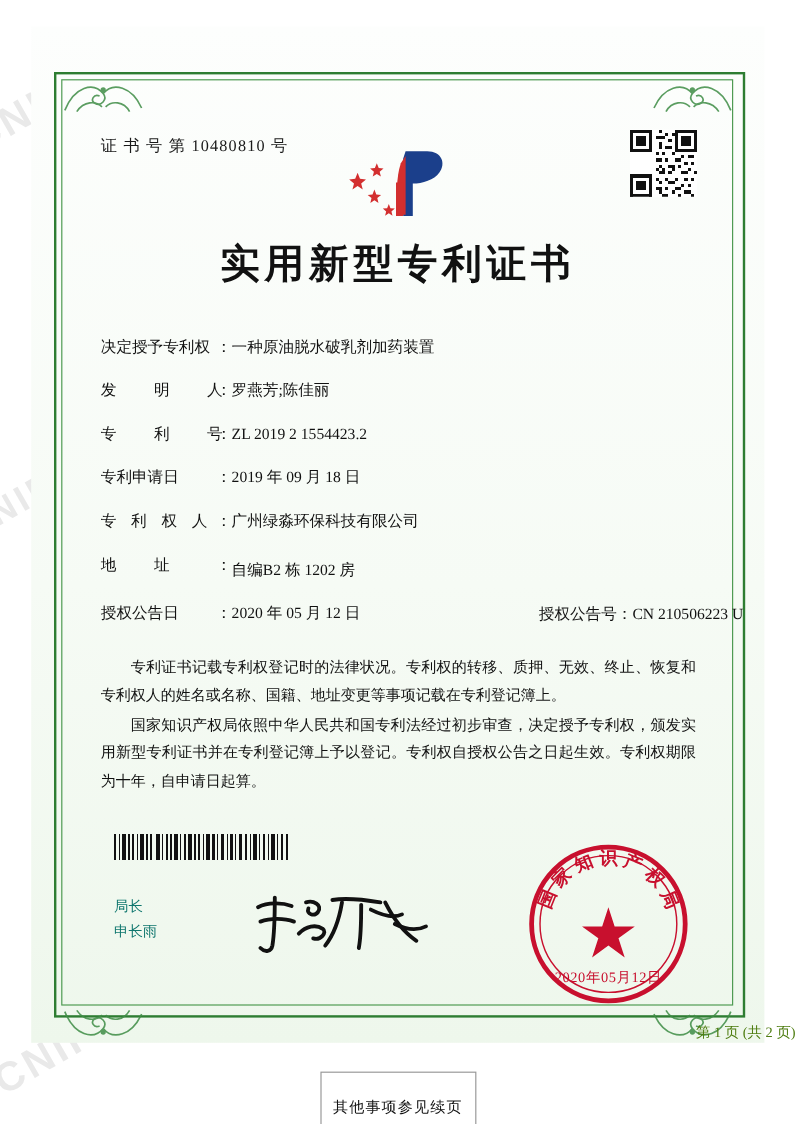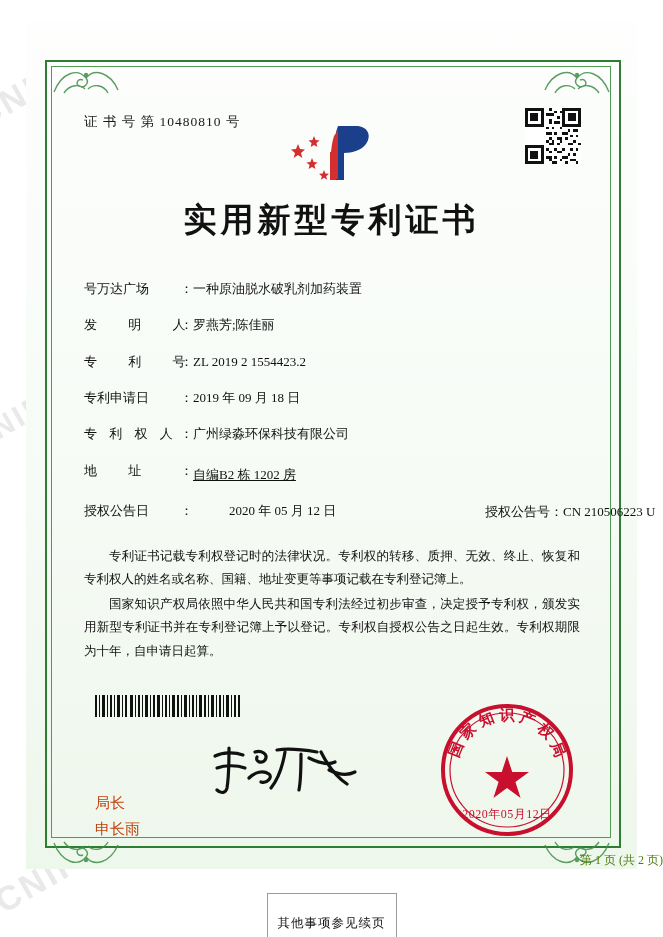--- a/index.html
+++ b/index.html
@@ -107,22 +107,22 @@
   .row .lbl{
     width:96px;
     flex:0 0 96px;
     letter-spacing:0;
     white-space:nowrap;
   }
   .row .lbl.sp4{letter-spacing:4.5px;}
   .row .lbl.sp12{letter-spacing:14px;}
   .row .colon{flex:0 0 12px;}
   .row .val{flex:1;}
-  .val .sub{display:block;margin-top:4px;text-decoration:underline;}
-  .inline-wrap{position:relative;width:100%;margin-left:36px;}
+  .val .sub{display:block;margin-top:4px;}
+  .inline-wrap{position:relative;width:100%;}
   .second-col{position:absolute;left:256px;top:0;white-space:nowrap;}
 
   
   .paras{
     position:absolute;
     left:84px;top:545px;
     width:496px;
     font-size:12.5px;
     line-height:1.85;
     color:#111;
@@ -133,22 +133,22 @@
   
   .barcode{
     position:absolute;
     left:95px;top:695px;
     width:145px;height:22px;
   }
   .barcode svg{display:block;}
 
   
   .sig-label{
-    position:absolute;left:95px;top:790px;
-    font-size:15px;line-height:1.75;color:#c2410c;
+    position:absolute;left:95px;top:745px;
+    font-size:12px;line-height:1.75;color:#0f766e;
   }
   .sig-hand{
     position:absolute;left:205px;top:740px;
     width:160px;height:58px;color:#111;
   }
   
   .seal{
     position:absolute;
     right:86px;top:700px;
     width:140px;height:140px;
@@ -331,21 +331,21 @@
           <rect x="20" y="13" width="1" height="1"></rect>
       </g>
     </svg>
   </div>
 
   <div class="title">实用新型专利证书</div>
 
   <div class="fields">
 
     <div class="row">
-      <div class="lbl">号万达广场</div>
+      <div class="lbl">决定授予专利权</div>
       <div class="colon">：</div>
       <div class="val">一种原油脱水破乳剂加药装置</div>
     </div>
 
     <div class="row">
       <div class="lbl sp12">发    明    人</div>
       <div class="colon">：</div>
       <div class="val">罗燕芳;陈佳丽</div>
     </div>
 

